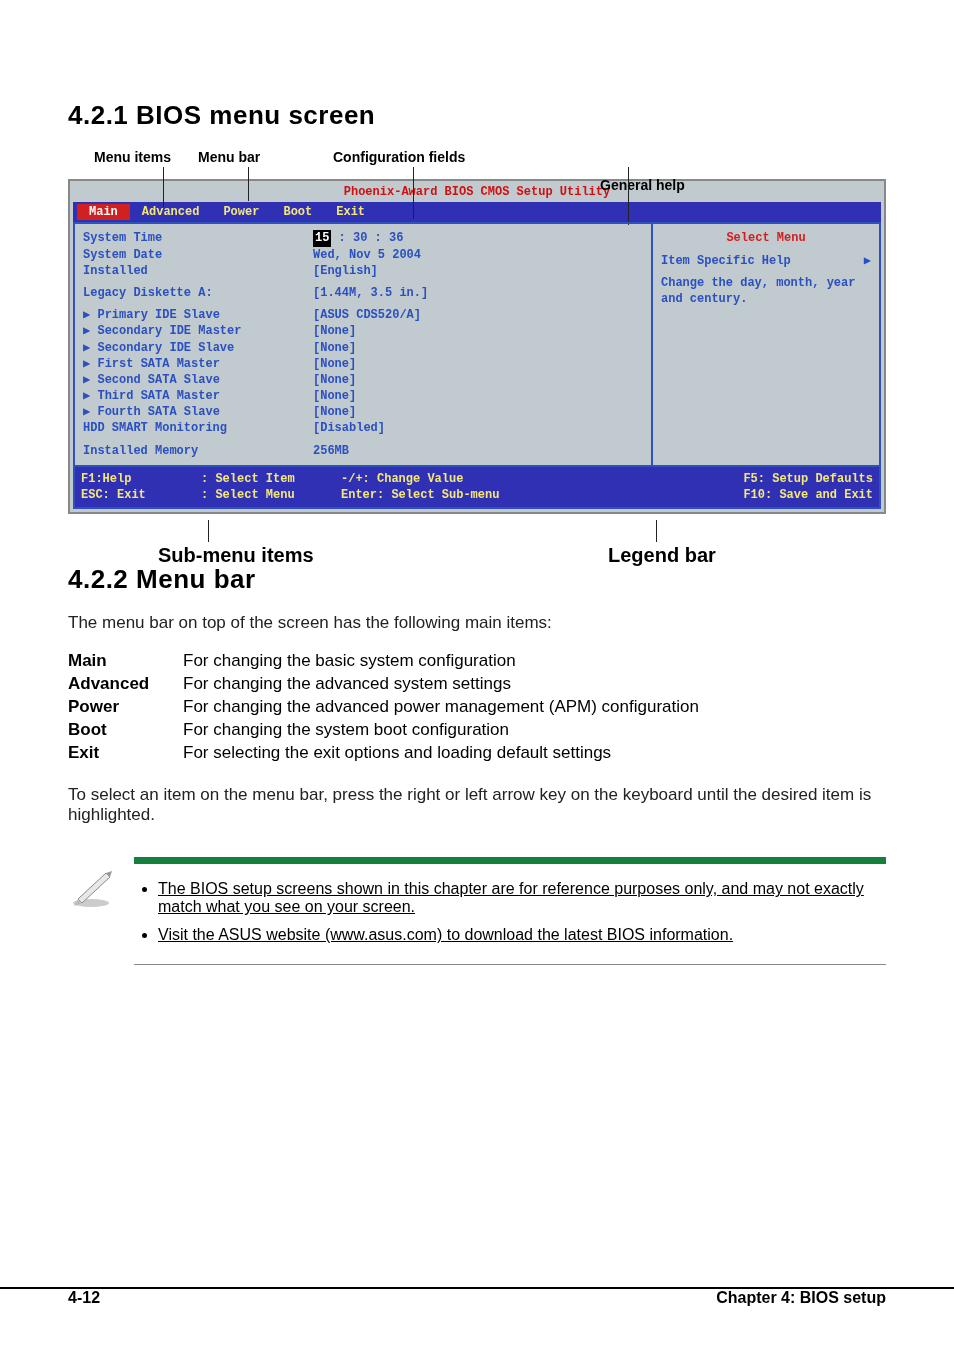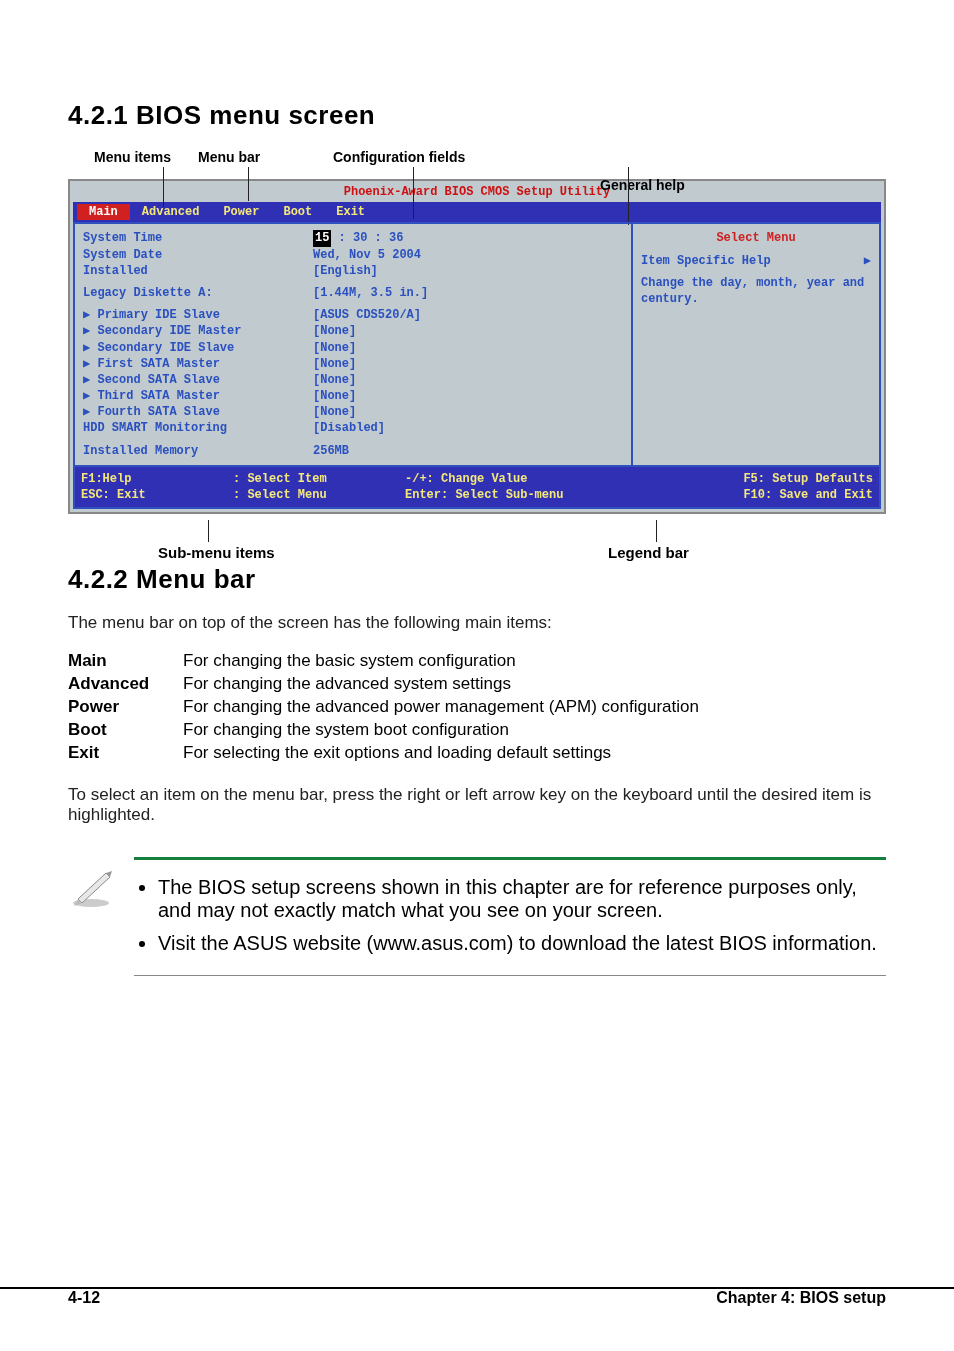--- a/index.html
+++ b/index.html
@@ -80,48 +80,47 @@
       color: #2a50c0;
       font-weight: bold;
       position: relative;
     }
     .bios-left-row { display: flex; }
     .bios-left-row .k { width: 200px; }
     .bios-left-row .v { flex: 1; padding-left: 30px; }
     .arrow { color: #2a50c0; }
     .timeblock { display: inline-block; background: #000; color: #fff; padding: 0 2px; }
     .bios-right {
-      width: 250px;
+      width: 230px;
       border: 2px solid #3050c0;
       padding: 6px 8px;
       color: #2a50c0;
       font-weight: bold;
     }
     .bios-right .sel { color: #d02020; text-align: center; }
     .bios-right .more { float: right; }
     .bios-legend {
       background: #3030b5;
       color: #f4e87a;
       padding: 4px 6px;
       display: flex;
       font-weight: bold;
       border: 2px solid #3050c0;
       border-top: none;
-      gap: 32px;
     }
     .bios-legend .col { display: flex; flex-direction: column; }
     .bios-legend .c1 { width: 120px; }
     .bios-legend .c2 { width: 140px; }
     .bios-legend .c3 { width: 240px; }
     .bios-legend .c4 { width: 170px; text-align: right; flex: 1; }
     .bios-sublabel-row {
       display: flex;
       position: relative;
       height: 44px;
-      font-size: 15px;
+      font-size: 20px;
       font-weight: bold;
       margin-top: 6px;
     }
     .sublbl-line { position: absolute; width: 1px; background: #222; top: 0; height: 22px; }
     .sl1 { left: 140px; }
     .sl2 { left: 588px; }
     .sublbl-sub { position: absolute; left: 90px; top: 24px; }
     .sublbl-legend { position: absolute; left: 540px; top: 24px; }
 
     .body-text {
@@ -145,24 +144,25 @@
       display: flex;
       gap: 20px;
       align-items: flex-start;
     }
     .note-icon {
       width: 46px;
       padding-top: 6px;
     }
     .note-content {
       flex: 1;
-      border-top: 3px solid #15803d;
+      border-top: 7px solid #15803d;
       border-bottom: 1px solid #888;
       padding: 10px 4px;
-      font-size: 20px;
+      font-size: 16px;
+      text-decoration: underline;
     }
     .note-content li { margin: 6px 0 10px 20px; }
 
     .footer {
       position: absolute;
       bottom: 34px;
       left: 0;
       right: 0;
       height: 28px;
       display: flex;

